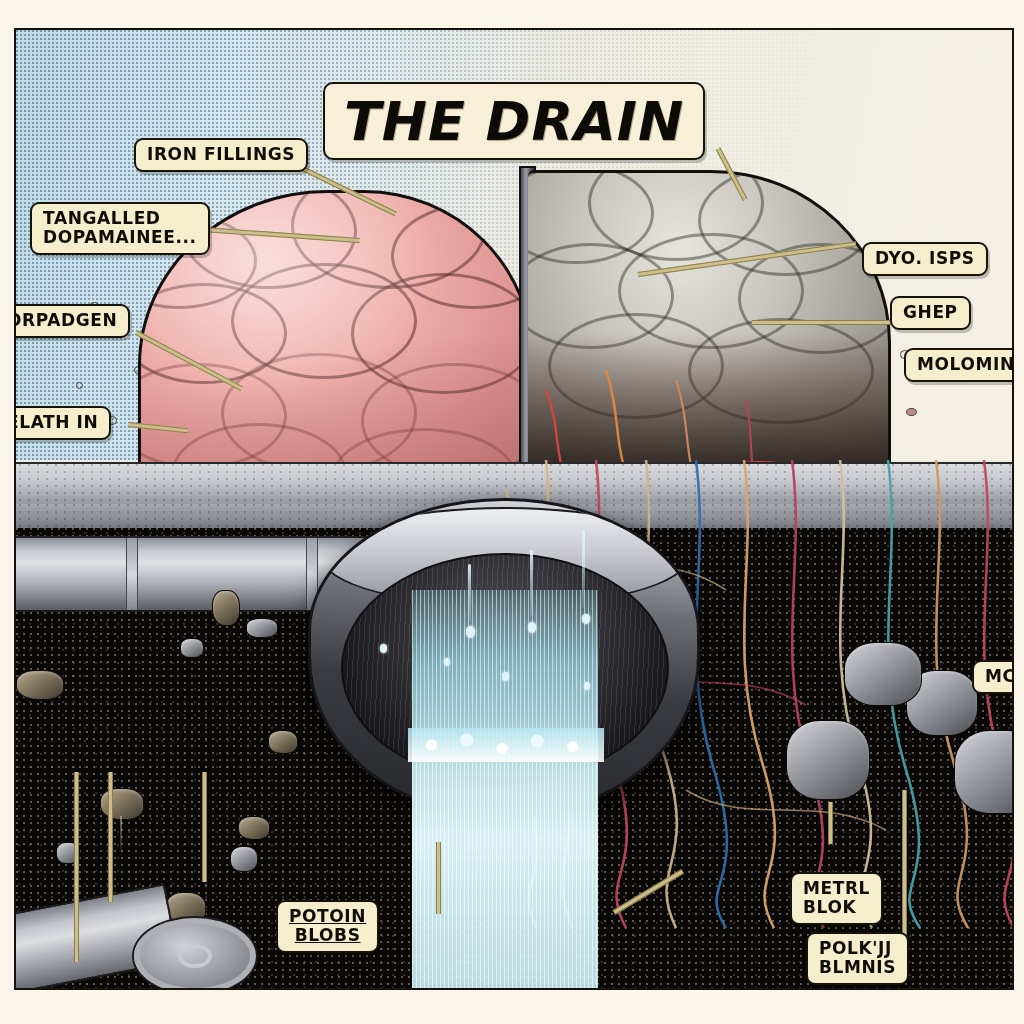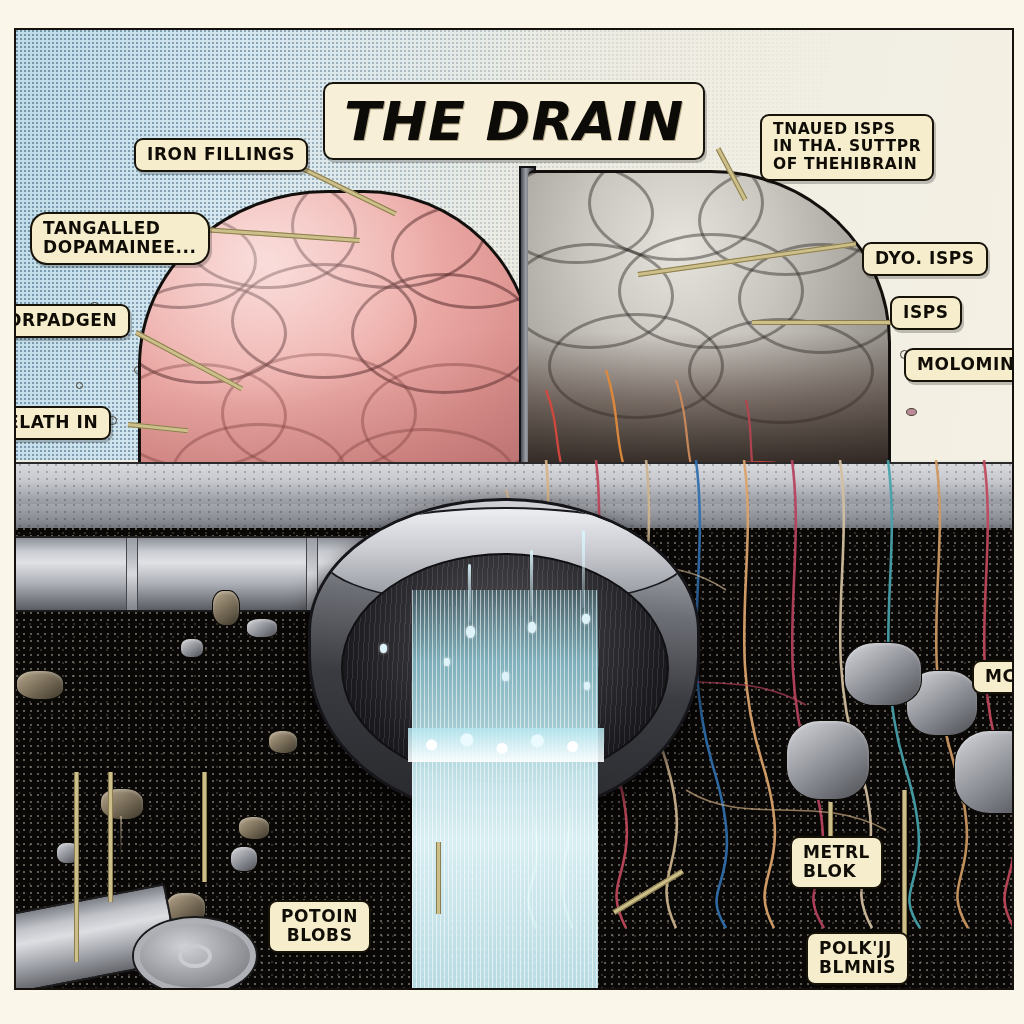--- a/index.html
+++ b/index.html
@@ -381,44 +381,41 @@
     <div class="leader" style="left:598px;top:880px;width:80px;transform:rotate(-31deg);"></div>
     <div class="leader v" style="left:812px;top:772px;height:42px;"></div>
     <div class="leader v" style="left:886px;top:760px;height:158px;"></div>
 
     <div class="title-plate">
       <span class="title-text">THE DRAIN</span>
     </div>
 
     <div class="label" style="left:118px;top:108px;">IRON FILLINGS</div>
 
-    <div class="label" style="left:14px;top:182px;text-align:left;border-radius:17px;">TANGALLED
+    <div class="label" style="left:14px;top:172px;text-align:left;">TANGALLED
 DOPAMAINEE...</div>
 
     <div class="label" style="left:-22px;top:274px;">ORPADGEN</div>
 
     <div class="label" style="left:-22px;top:376px;">ELATH IN</div>
 
-    <div class="label sm" style="left:744px;top:84px;text-align:left;">TNAUED ISPS
-IN THA. SUTTPR
-OF THEHIBRAIN</div>
 
     <div class="label" style="left:846px;top:212px;">DYO. ISPS</div>
 
-    <div class="label" style="left:874px;top:266px;">ISPS</div>
+    <div class="label" style="left:874px;top:266px;">GHEP</div>
 
     <div class="label" style="left:888px;top:318px;">MOLOMIN</div>
 
     <div class="label" style="left:956px;top:630px;">MCH</div>
 
 
 
-    <div class="label" style="left:252px;top:870px;">POTOIN
+    <div class="label" style="left:260px;top:870px;text-decoration:underline;">POTOIN
 BLOBS</div>
 
-    <div class="label" style="left:774px;top:806px;text-align:left;">METRL
+    <div class="label" style="left:774px;top:842px;text-align:left;">METRL
 BLOK</div>
 
     <div class="label" style="left:790px;top:902px;text-align:left;">POLK'JJ
 BLMNIS</div>
 
   </div>
 </div>
 
 </body></html>

